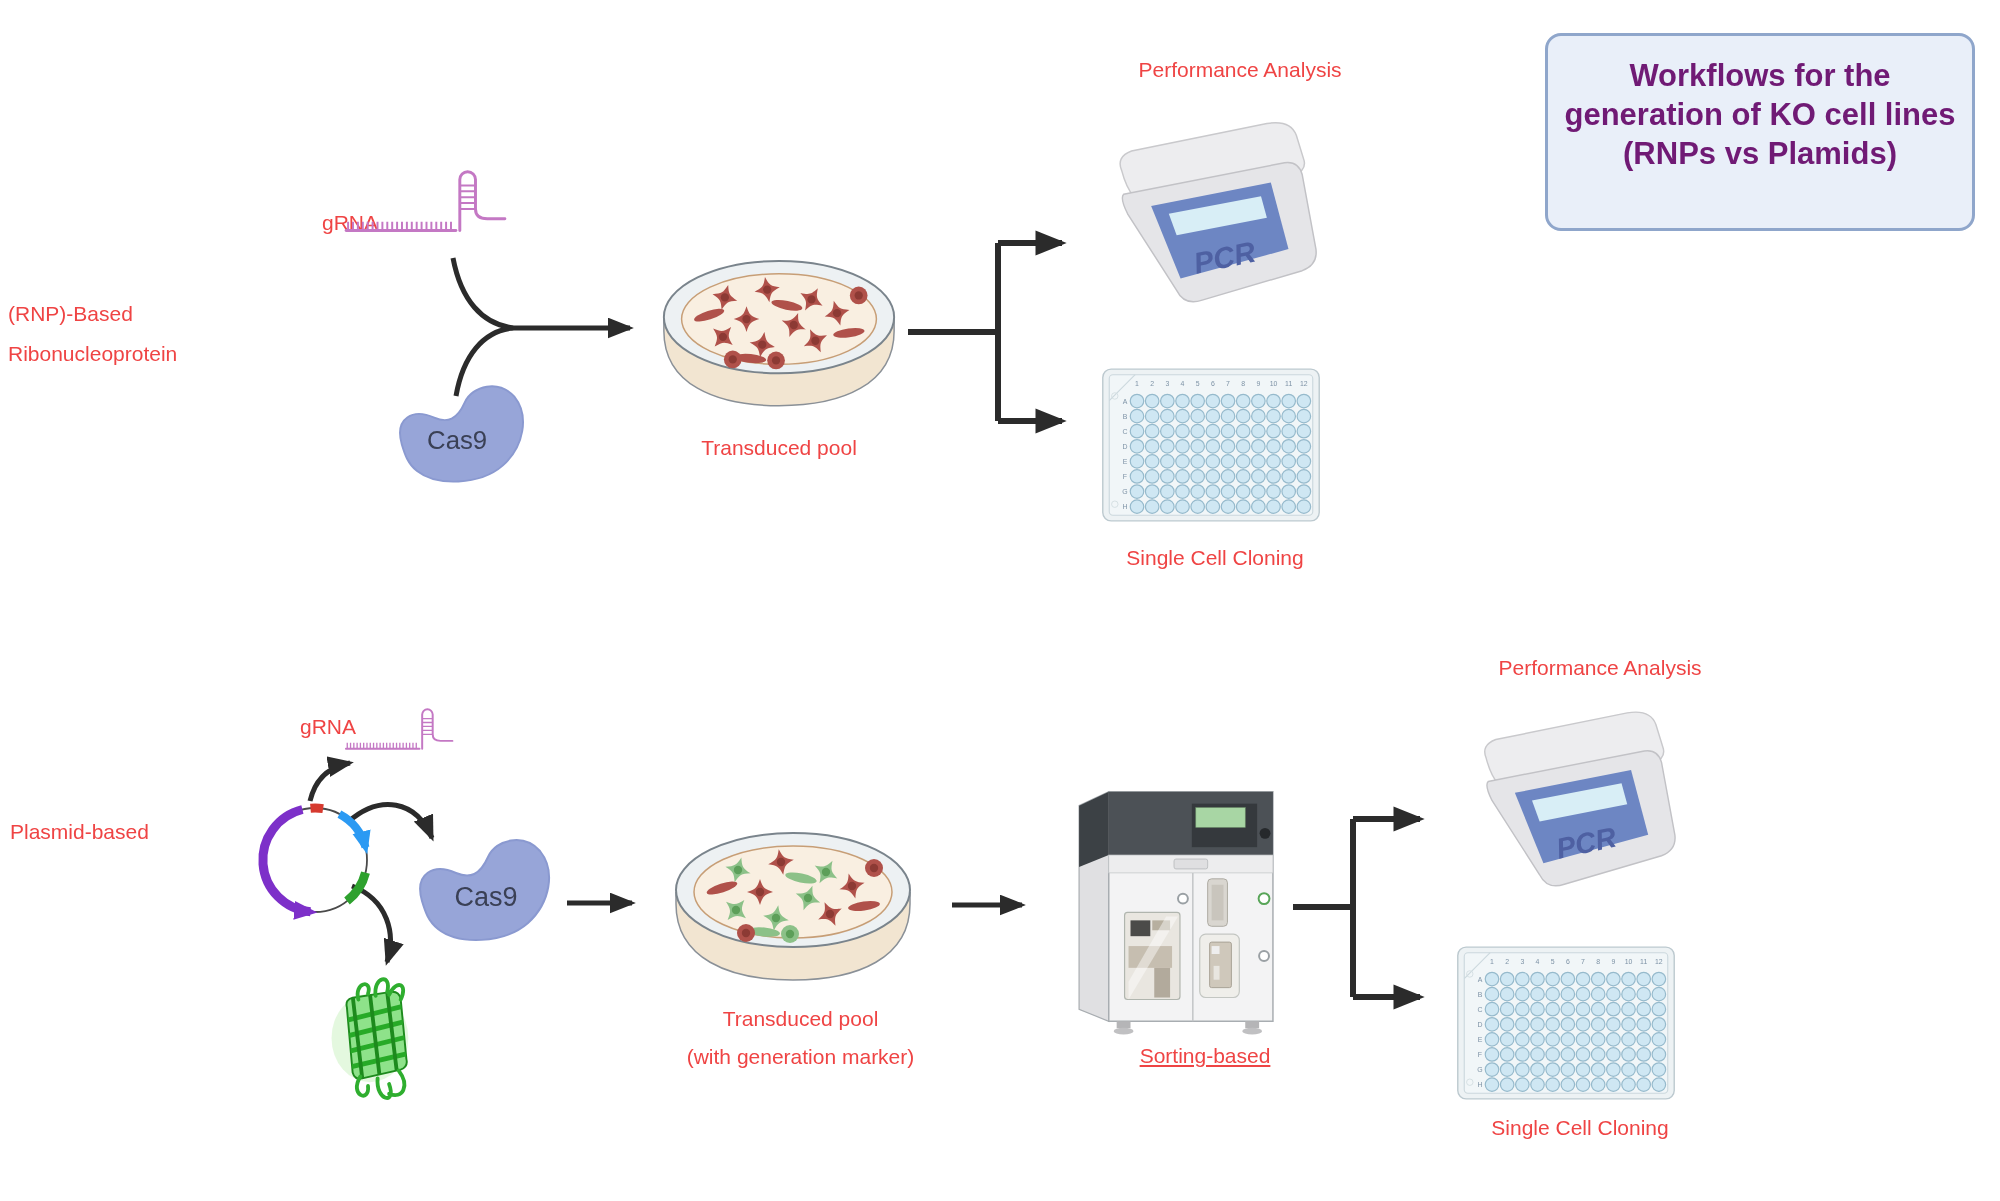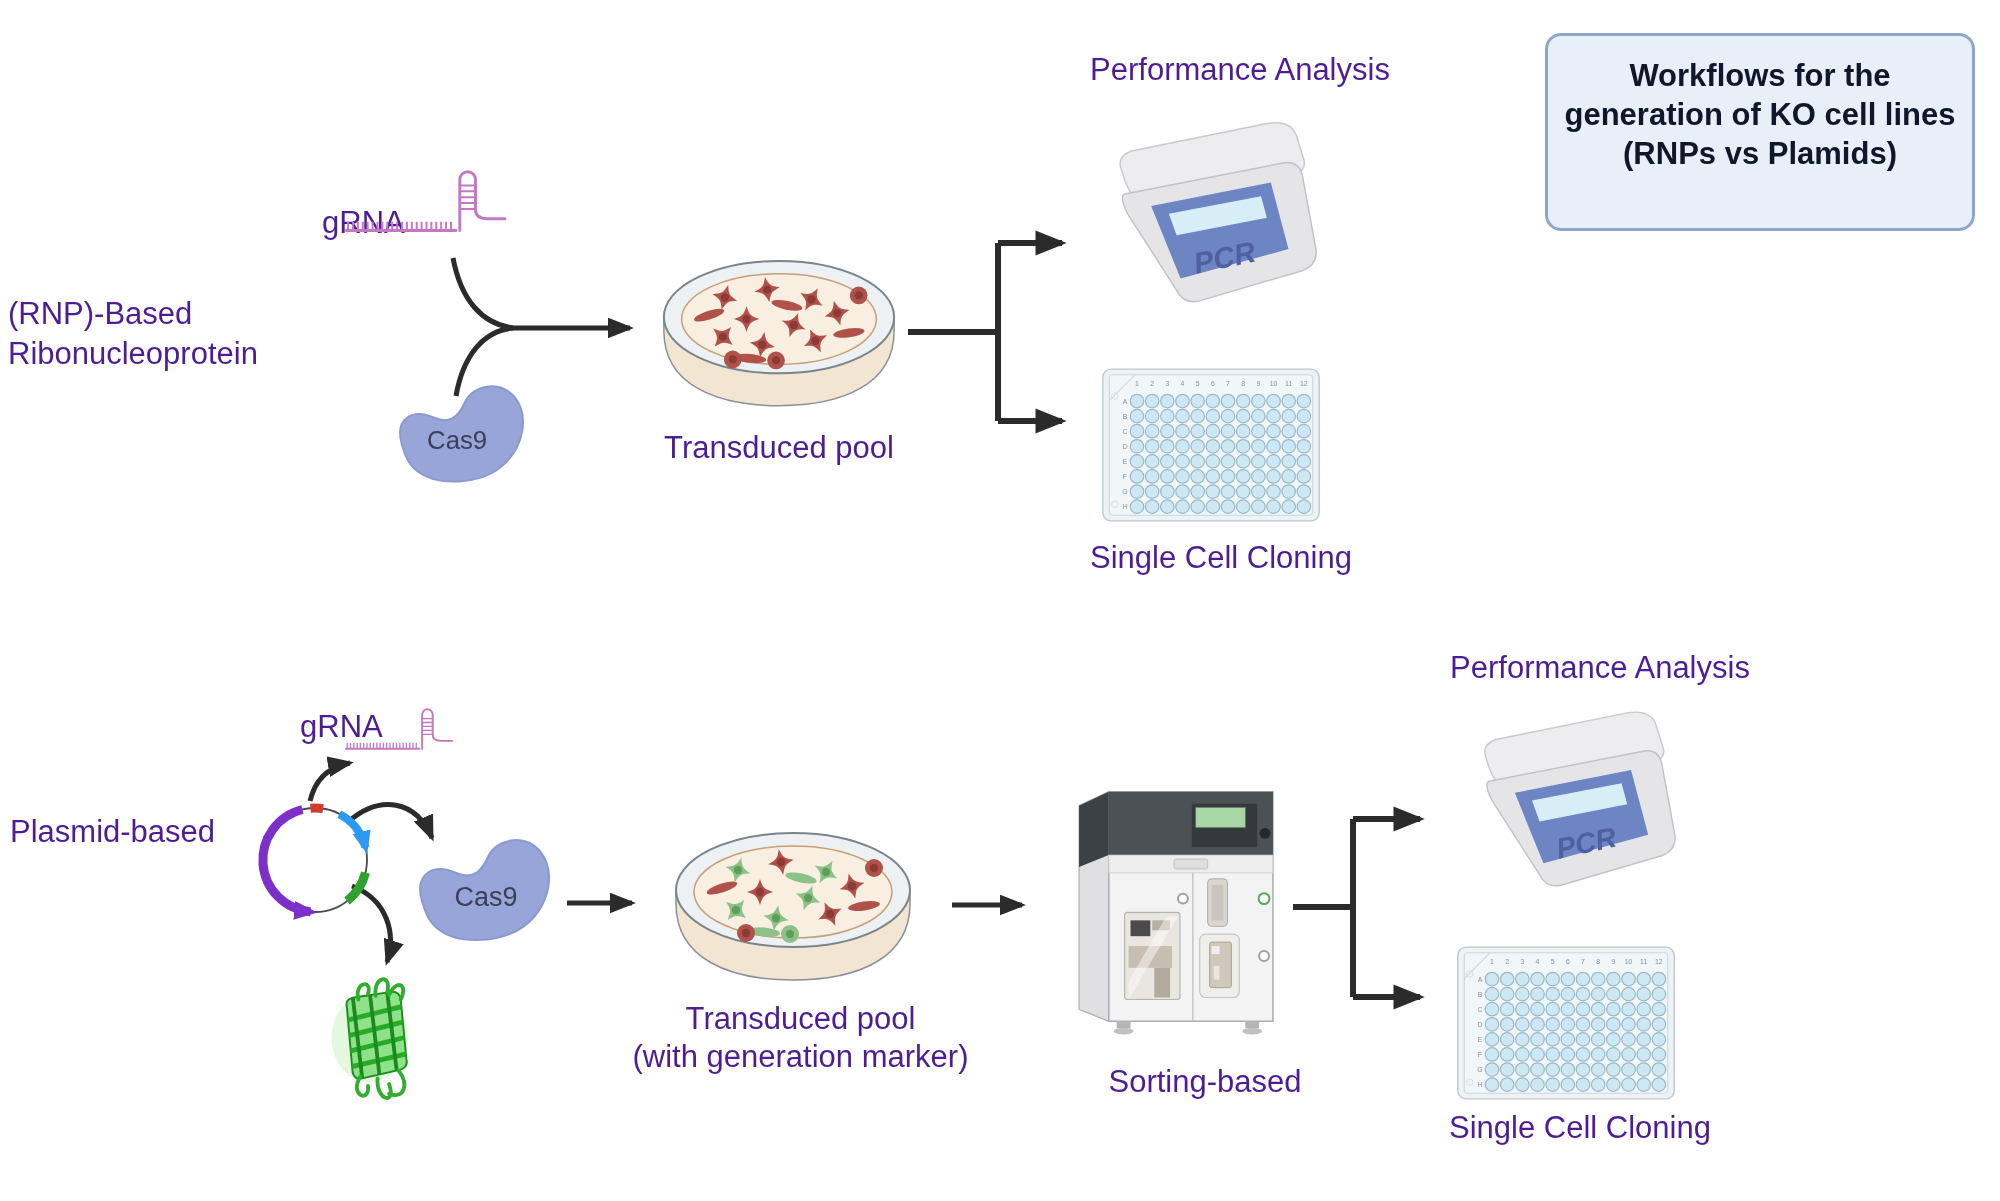--- a/index.html
+++ b/index.html
@@ -1,24 +1,24 @@
 <!DOCTYPE html>
 <html style="--grna_pink: #c478c4; --cas9_fill: #97a5d8; --cas9_text: #3a4055; --arrow: #2b2b2b; --title_bg: #e9eff9; --title_border: #8fa6cb; --pcr_panel: #6d86c3; --pcr_screen: #d8eef6; --pcr_text: #4e60a2; --plate_body: #edf2f4; --well_fill: #cfe7f3; --well_stroke: #96bacc; --dish_rim: #edf1f3; --dish_agar: #f9efe1; --cell_red: #b0514a; --cell_red_dark: #8c3a34; --cell_green: #8cc188; --cell_green_dark: #5d9f59; --plasmid_purple: #7d30c9; --plasmid_red: #d63a2f; --plasmid_blue: #2b9af3; --plasmid_green: #2ea12e; --gfp_green: #2fae2f; --sorter_dark: #4c5156; --sorter_screen: #a8d6a4;"><head>
 <meta charset="utf-8">
 <style>
   html,body{margin:0;padding:0;background:#fff;}
   .canvas{position:relative;width:2000px;height:1201px;background:#ffffff;
           font-family:"Liberation Sans",sans-serif;overflow:hidden;}
   .abs{position:absolute;}
-  .lbl{position:absolute;font-size:31px;color:#4c1d95;line-height:39px;white-space:nowrap;}
+  .lbl{position:absolute;font-size:21px;color:#ef4444;line-height:39px;white-space:nowrap;}
   .center{text-align:center;}
   .title-box{position:absolute;left:1545px;top:33px;width:424px;height:172px;
              background:var(--title_bg);border:3px solid var(--title_border);
              border-radius:16px;padding-top:20px;text-align:center;
-             font-size:31px;line-height:39px;font-weight:700;color:#0f172a;}
+             font-size:31px;line-height:39px;font-weight:700;color:#701a75;}
   .title-box span{display:block;}
   
   .conn{stroke:var(--arrow);stroke-width:5;fill:none;}
   .conn-thick{stroke-width:6;}
   
   .grna-line{stroke:var(--grna_pink);fill:none;stroke-width:3;stroke-linecap:round;}
   .grna-teeth{stroke:var(--grna_pink);stroke-width:2;fill:none;}
   
   .cas9-body{fill:var(--cas9_fill);stroke:#8a99d0;stroke-width:2;}
   .cas9-text{fill:var(--cas9_text);font-size:27px;}
@@ -425,21 +425,21 @@
     <rect x="150" y="114" width="12" height="36" fill="#c9c5bd"></rect>
     <rect x="138" y="164" width="40" height="64" rx="6" fill="#efeeea" stroke="#c3c6c2" stroke-width="1.2"></rect>
     <rect x="148" y="172" width="22" height="46" rx="2" fill="#cfc8bb" stroke="#a8a296" stroke-width="1"></rect>
     <rect x="150" y="176" width="8" height="8" fill="#eeeeee"></rect>
     <rect x="152" y="196" width="6" height="14" fill="#e8e6e0"></rect>
     <rect x="54" y="252" width="14" height="7" fill="#b5b5b7"></rect>
     <rect x="184" y="252" width="14" height="7" fill="#b5b5b7"></rect>
     <ellipse cx="61" cy="262" rx="10" ry="3.5" fill="#c0c0c2"></ellipse>
     <ellipse cx="191" cy="262" rx="10" ry="3.5" fill="#c0c0c2"></ellipse>
   </svg>
-  <div class="lbl center" style="left:1080px;top:1062px;width:250px;">
+  <div class="lbl center" style="left:1080px;top:1036px;width:250px;text-decoration:underline;">
     <span style="display:block">Sorting-based</span>
   </div>
 
   
   <div class="lbl center" style="left:1420px;top:648px;width:360px;">Performance Analysis</div>
   <svg class="abs" style="left:1452px;top:690px" width="240" height="200" viewBox="0 0 240 210">
     <path class="pcr-lid" d="M30,72 Q24,58 40,52 L178,24 Q202,20 208,36 L216,62 Q218,72 206,76 L64,106 Q40,110 30,72 Z"></path>
     <path class="pcr-body" d="M32,96 L196,64 Q210,62 214,76 L228,152 Q230,168 214,174 L112,204 Q94,210 86,194 L36,116 Q28,100 32,96 Z"></path>
     <path class="pcr-panel" d="M60,108 L182,84 L200,152 L90,182 Z"></path>
     <path class="pcr-screen" d="M78,116 L172,98 L178,120 L86,138 Z"></path>

